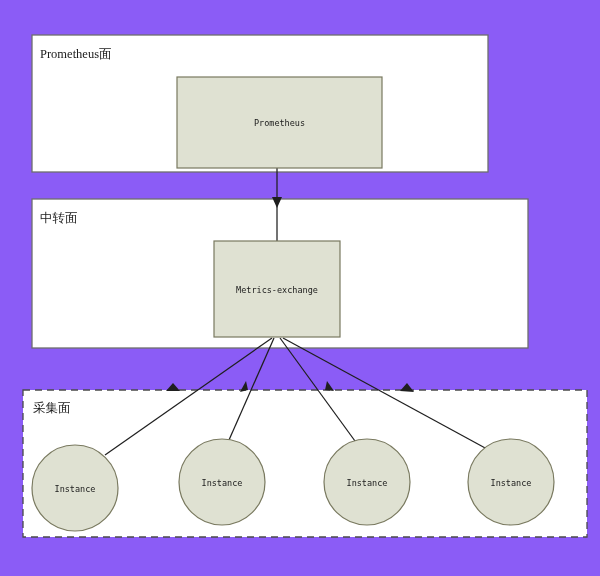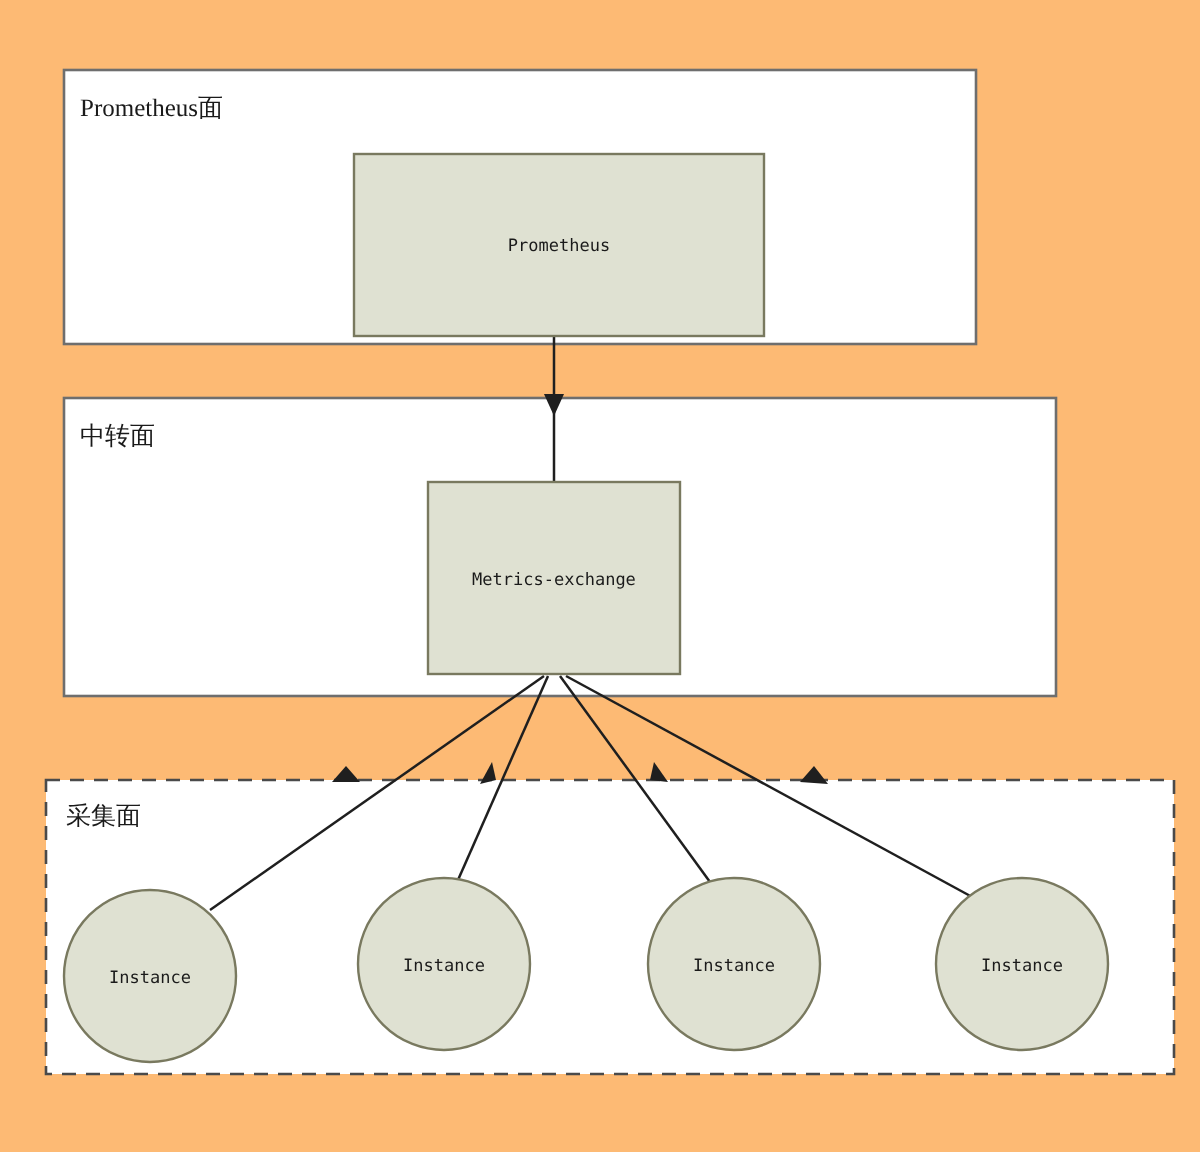--- a/index.html
+++ b/index.html
@@ -8,21 +8,21 @@
     padding: 0;
     background: #ffffff;
   }
   body {
     font-family: "Liberation Sans", sans-serif;
   }
   #diagram-root {
     position: relative;
     width: 600px;
     height: 576px;
-    background: #fdba74;
+    background: #8b5cf6;
     overflow: hidden;
   }
   svg.diagram-canvas {
     position: absolute;
     left: 0;
     top: 0;
     width: 600px;
     height: 576px;
     display: block;
   }

